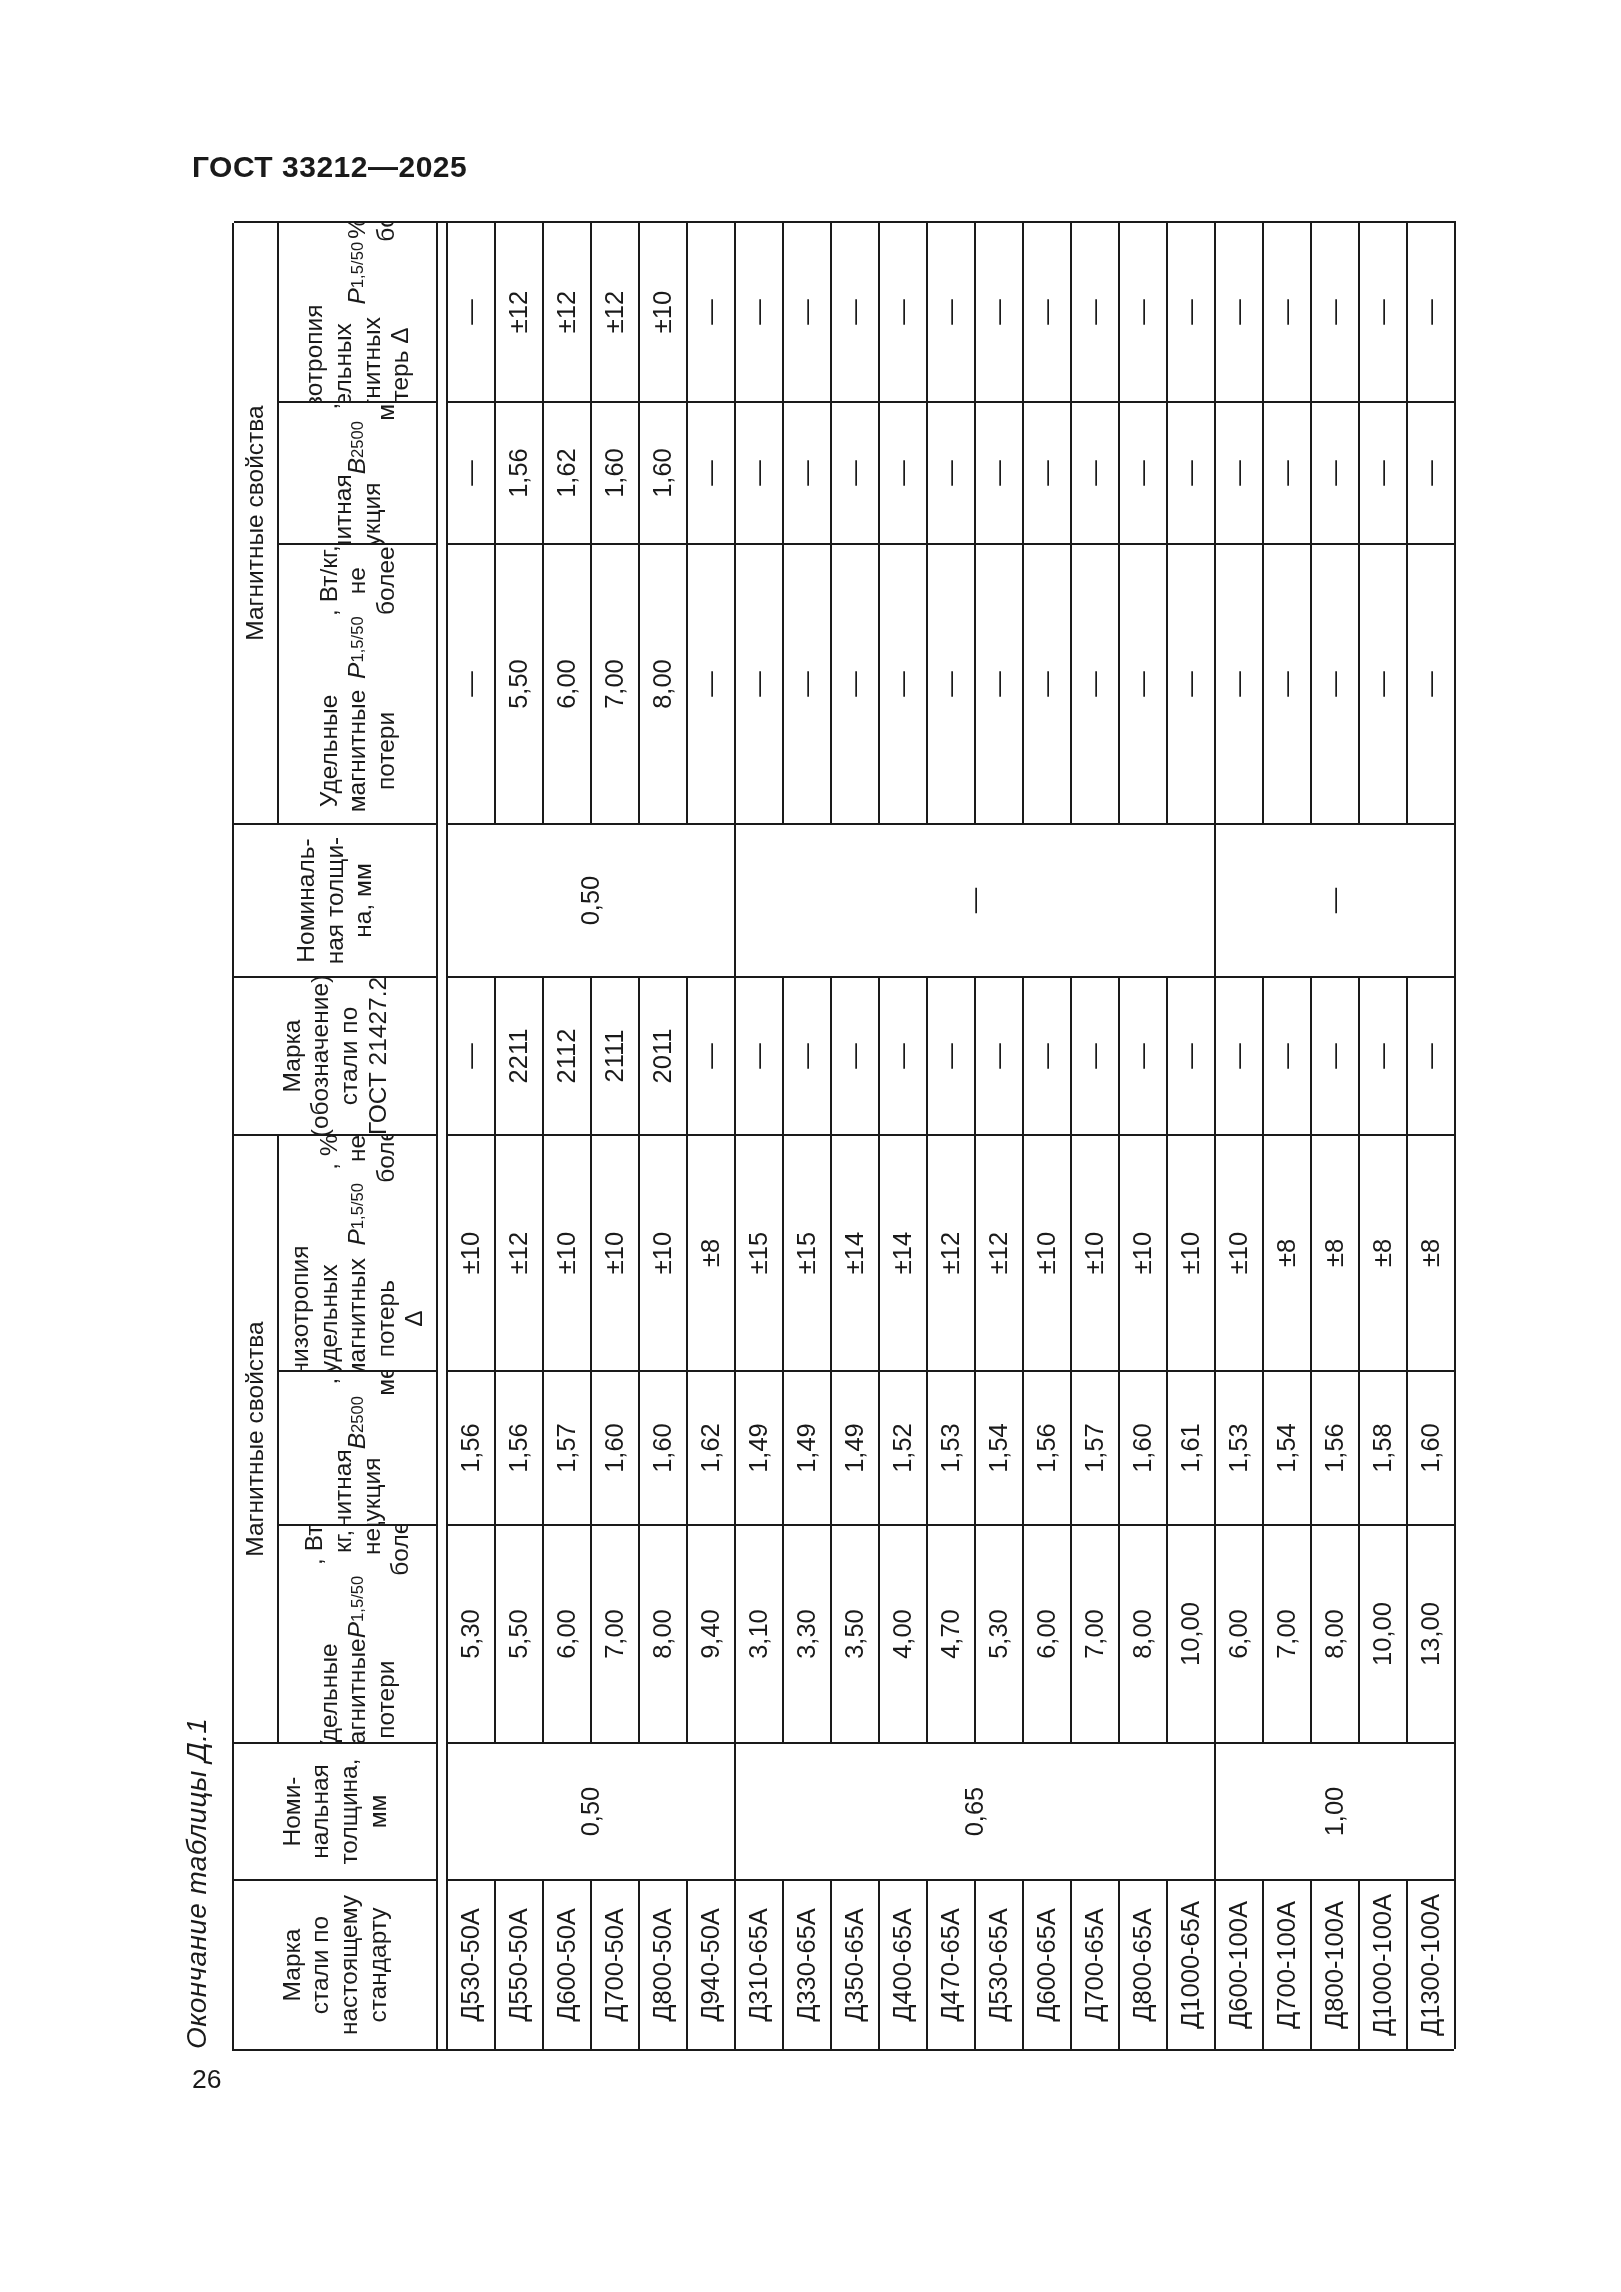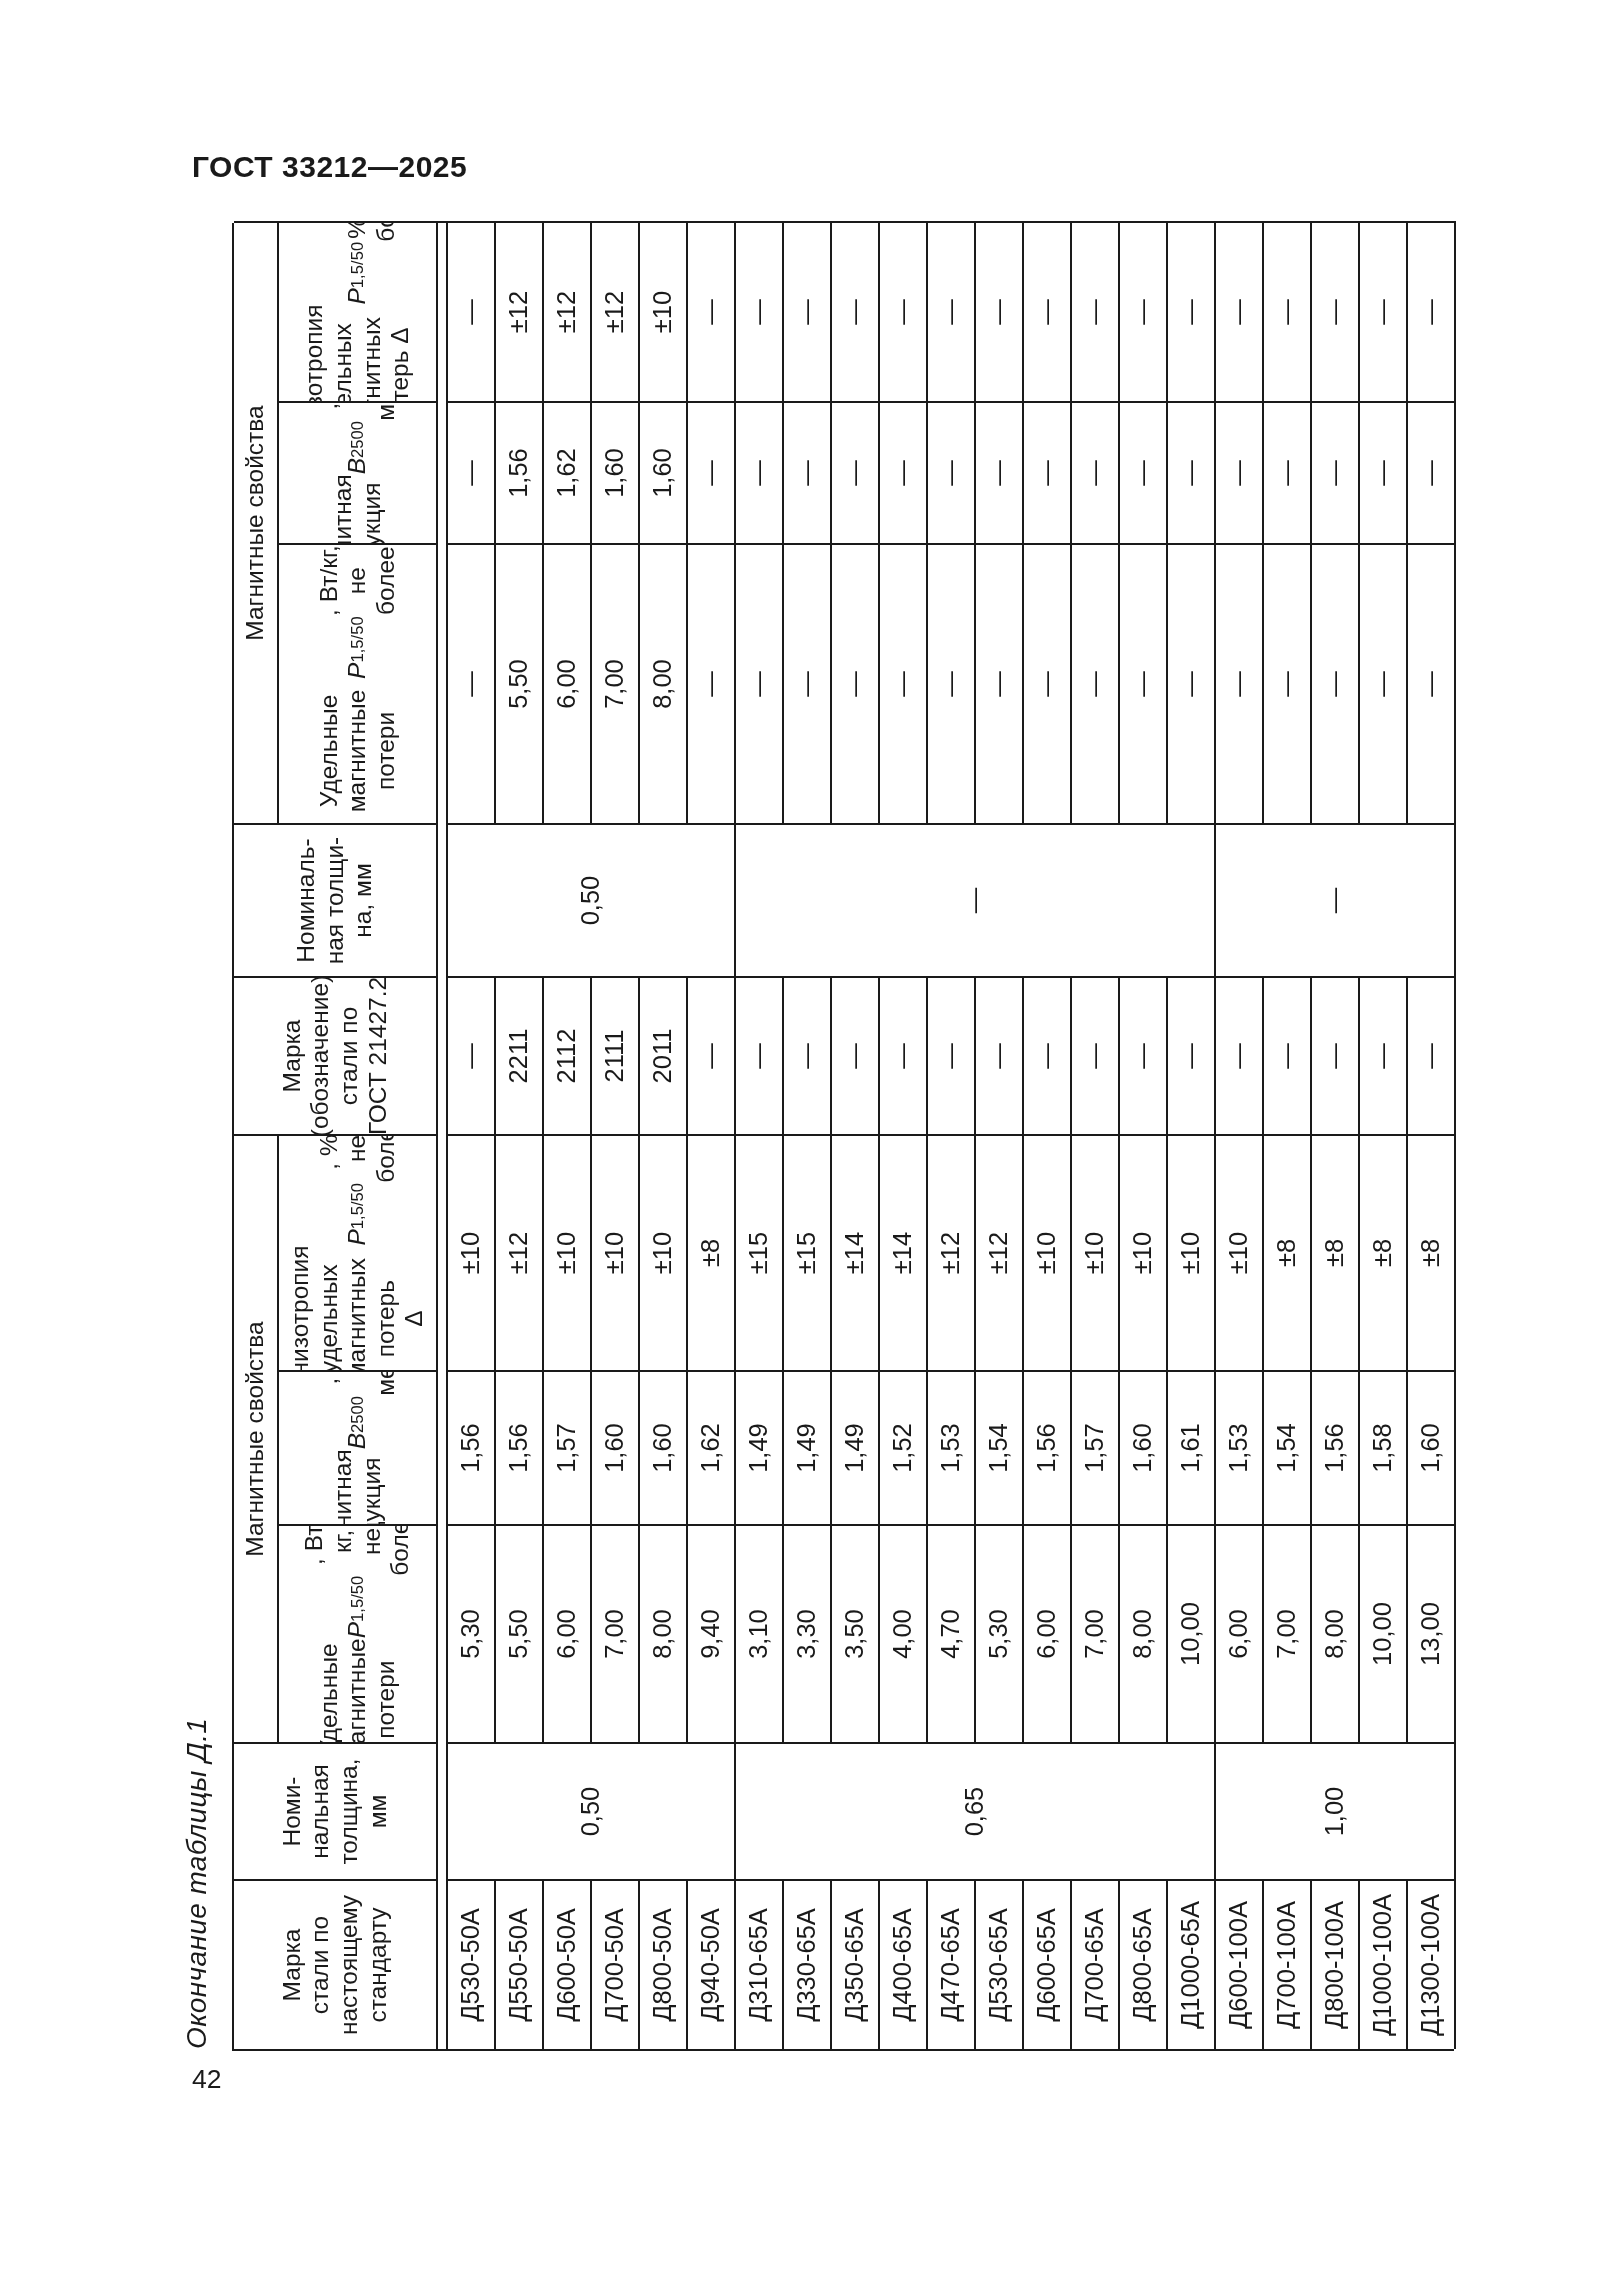--- a/index.html
+++ b/index.html
@@ -273,16 +273,16 @@
         <div class="cell vcell" style="grid-area: 24 / 10;">—</div>
         <div class="cell vcell" style="grid-area: 4 / 2 / 10;">0,50</div>
         <div class="cell vcell" style="grid-area: 10 / 2 / 20;">0,65</div>
         <div class="cell vcell" style="grid-area: 20 / 2 / 25;">1,00</div>
         <div class="cell vcell" style="grid-area: 4 / 7 / 10;">0,50</div>
         <div class="cell vcell" style="grid-area: 10 / 7 / 20;">—</div>
         <div class="cell vcell" style="grid-area: 20 / 7 / 25;">—</div>
       </div>
   </div>
 
-  <div class="page-number">42</div>
+  <div class="page-number">26</div>
 
 </div>
 
 
 </body></html>

